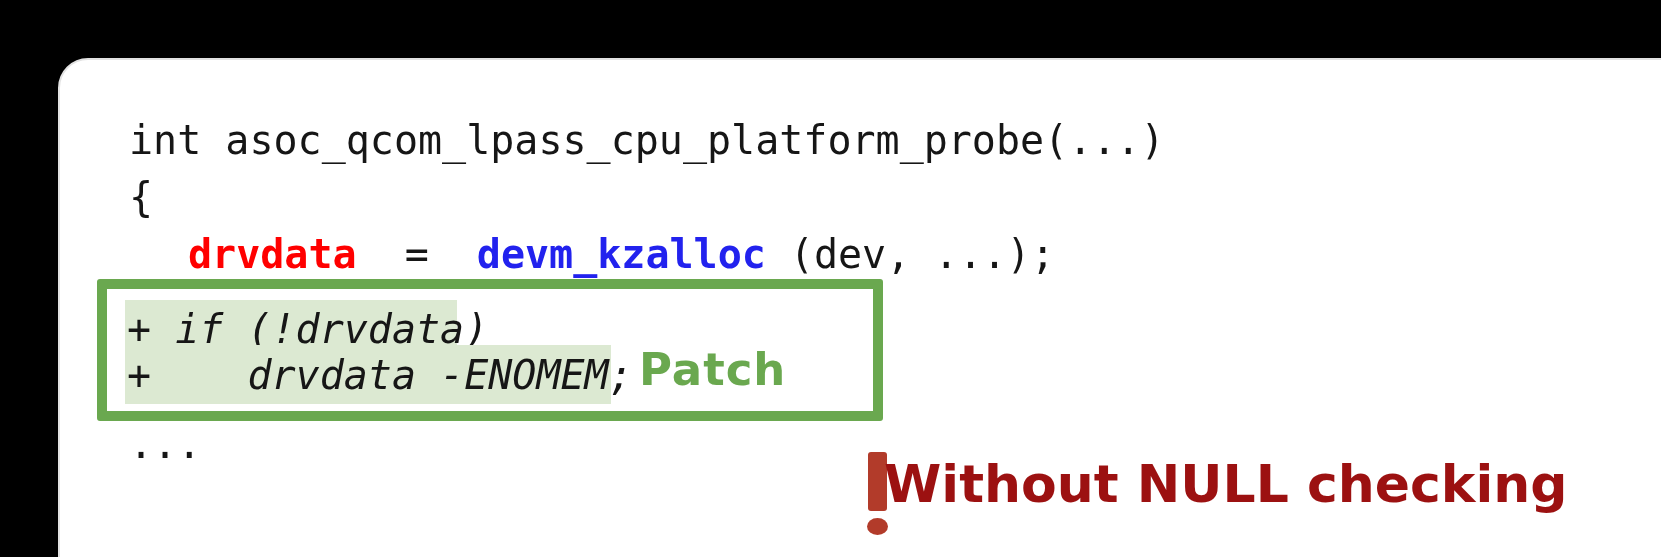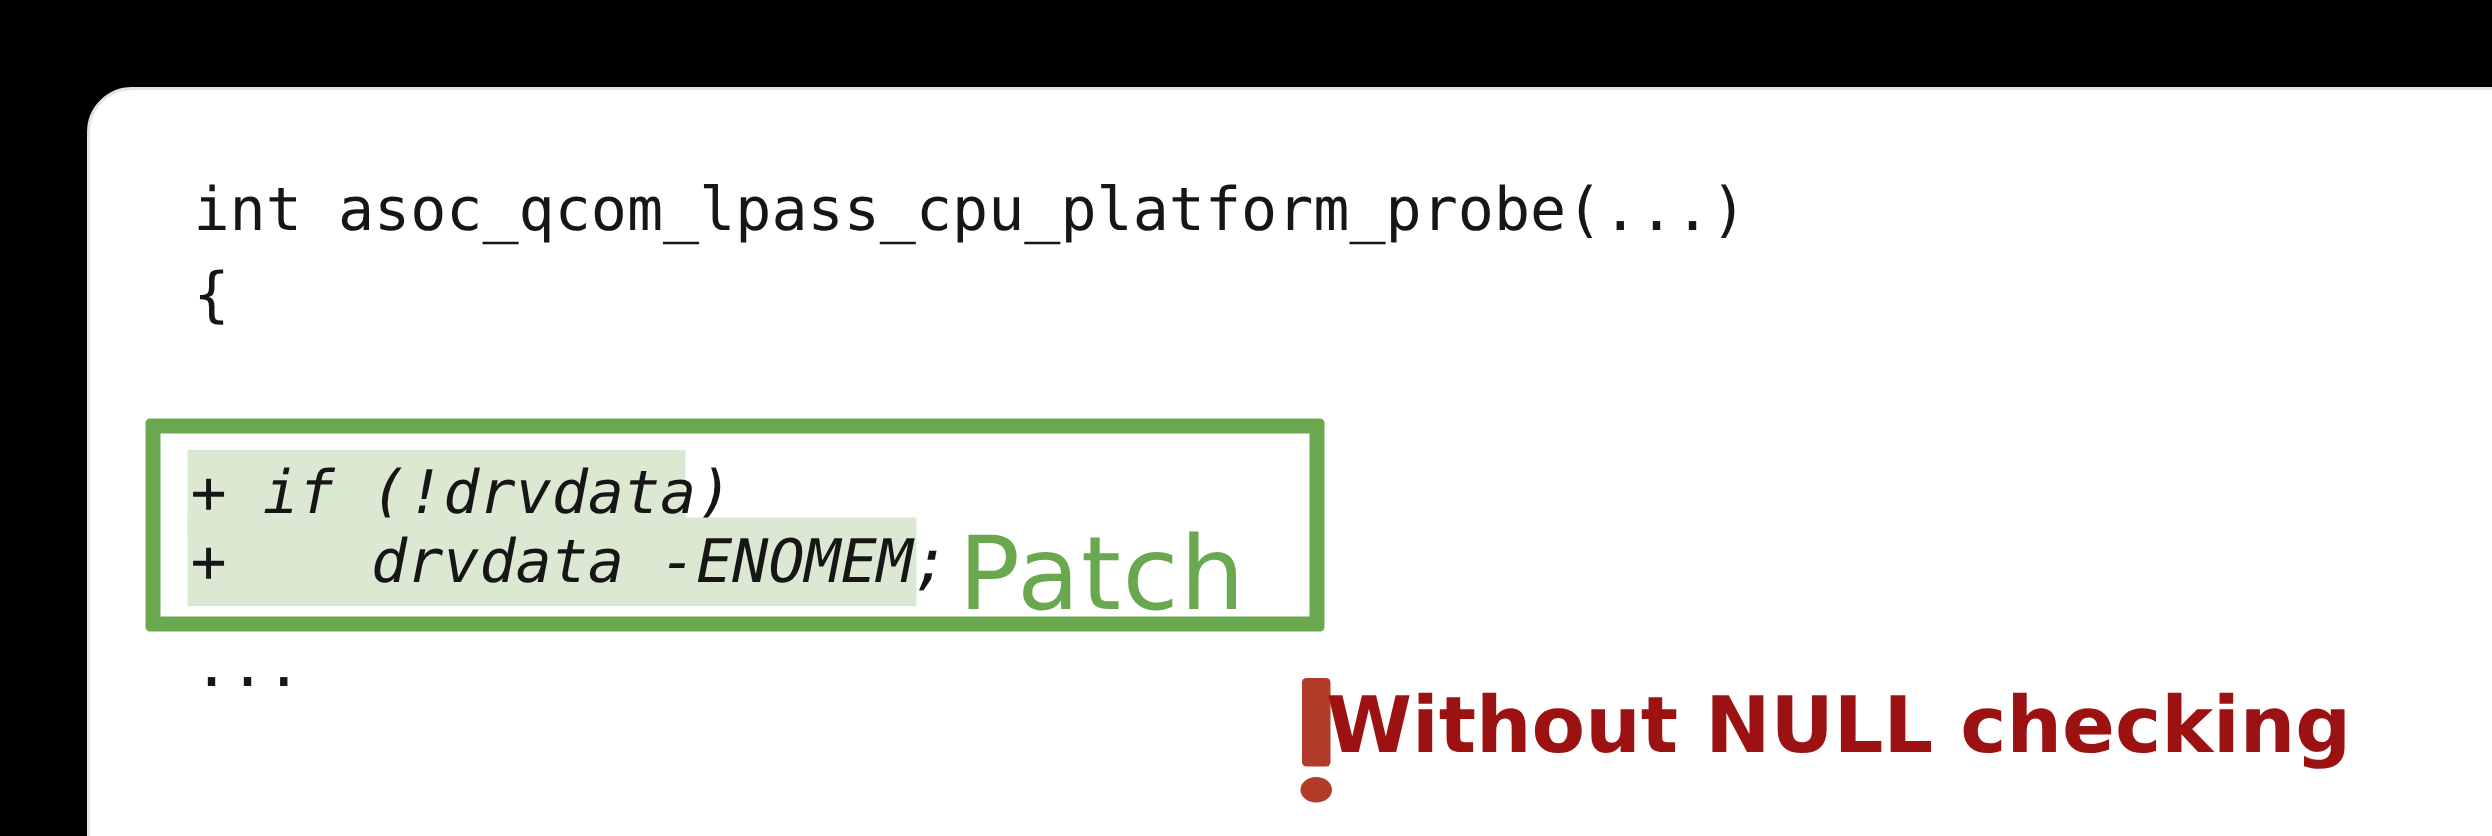--- a/index.html
+++ b/index.html
@@ -35,22 +35,22 @@
     position:absolute;left:53px;background:var(--patch_highlight);
     display:flex;align-items:center;
   }
   .hl1{top:228px;width:332px;height:57px;}
   .hl2{top:273px;width:486px;height:59px;}
   .patch-code{
     white-space:pre;font-family:"DejaVu Sans Mono",monospace;font-style:italic;
     font-size:40px;color:var(--code_text);margin-left:2px;
   }
   .patch-label{
-    position:absolute;left:567px;top:284px;color:var(--patch_green);
-    font-weight:400;font-size:68px;line-height:56px;letter-spacing:1px;
+    position:absolute;left:567px;top:270px;color:var(--patch_green);
+    font-weight:700;font-size:45px;line-height:56px;letter-spacing:1px;
   }
   .excl{position:absolute;left:783px;top:368px;width:22px;height:84px;}
   .excl-bar{
     position:absolute;left:1px;top:0;width:19px;height:59px;
     background:var(--exclaim_red);border-radius:3px;
   }
   .excl-dot{
     position:absolute;left:0;top:66px;width:21px;height:17px;
     background:var(--exclaim_red);border-radius:50%;
   }
@@ -62,20 +62,21 @@
 </head>
 <body>
 
 <div class="stage">
   <div class="card">
 
     <div class="code line1">int asoc_qcom_lpass_cpu_platform_probe(...)</div>
 
     <div class="code line2">{</div>
 
+    <div class="code line3"><span class="red bold">drvdata</span><span> = </span><span class="blue bold">devm_kzalloc</span><span>(dev, ...);</span></div>
 
     <div class="patch-box"></div>
 
     <div class="hl hl1">
         <span class="patch-code">+ if (!drvdata)</span>
       </div>
 
     <div class="hl hl2">
         <span class="patch-code">+    drvdata -ENOMEM;</span>
       </div>

